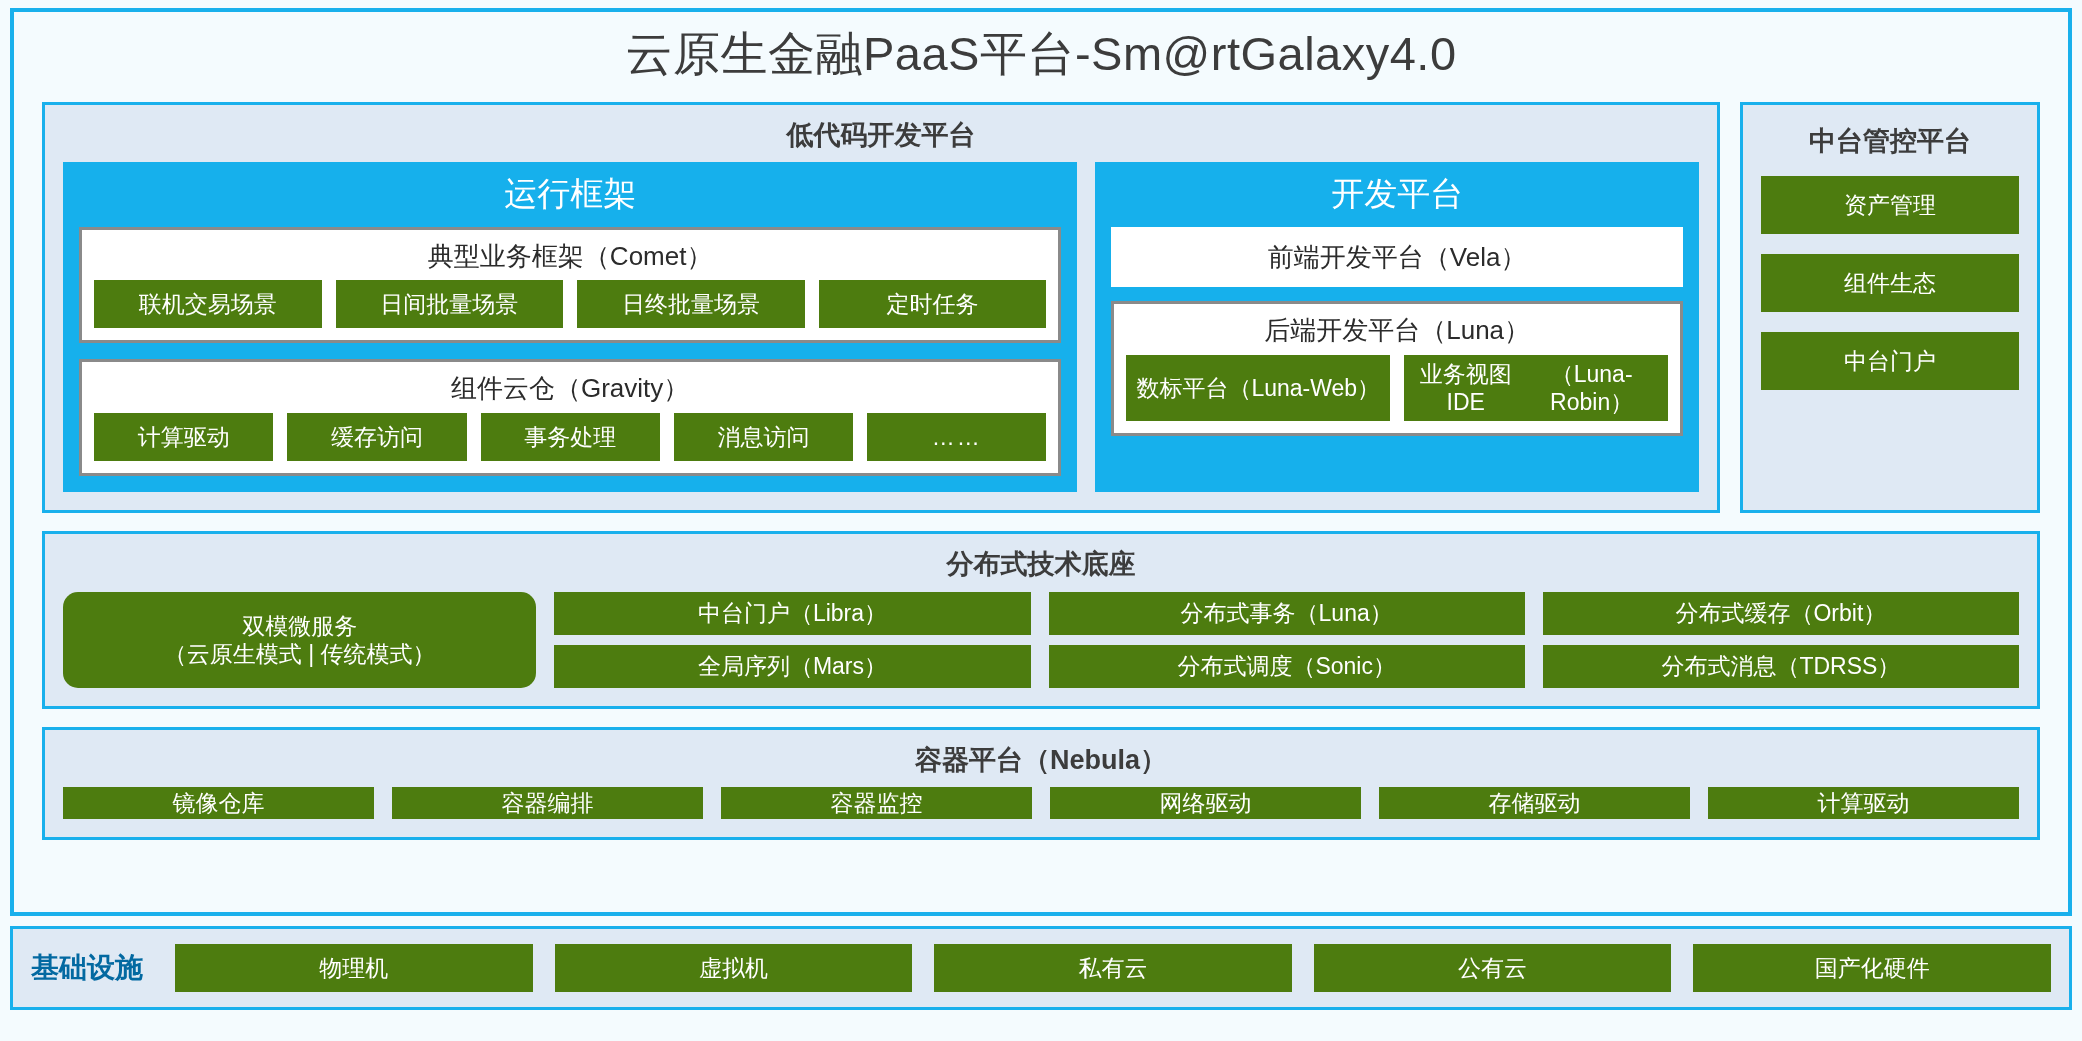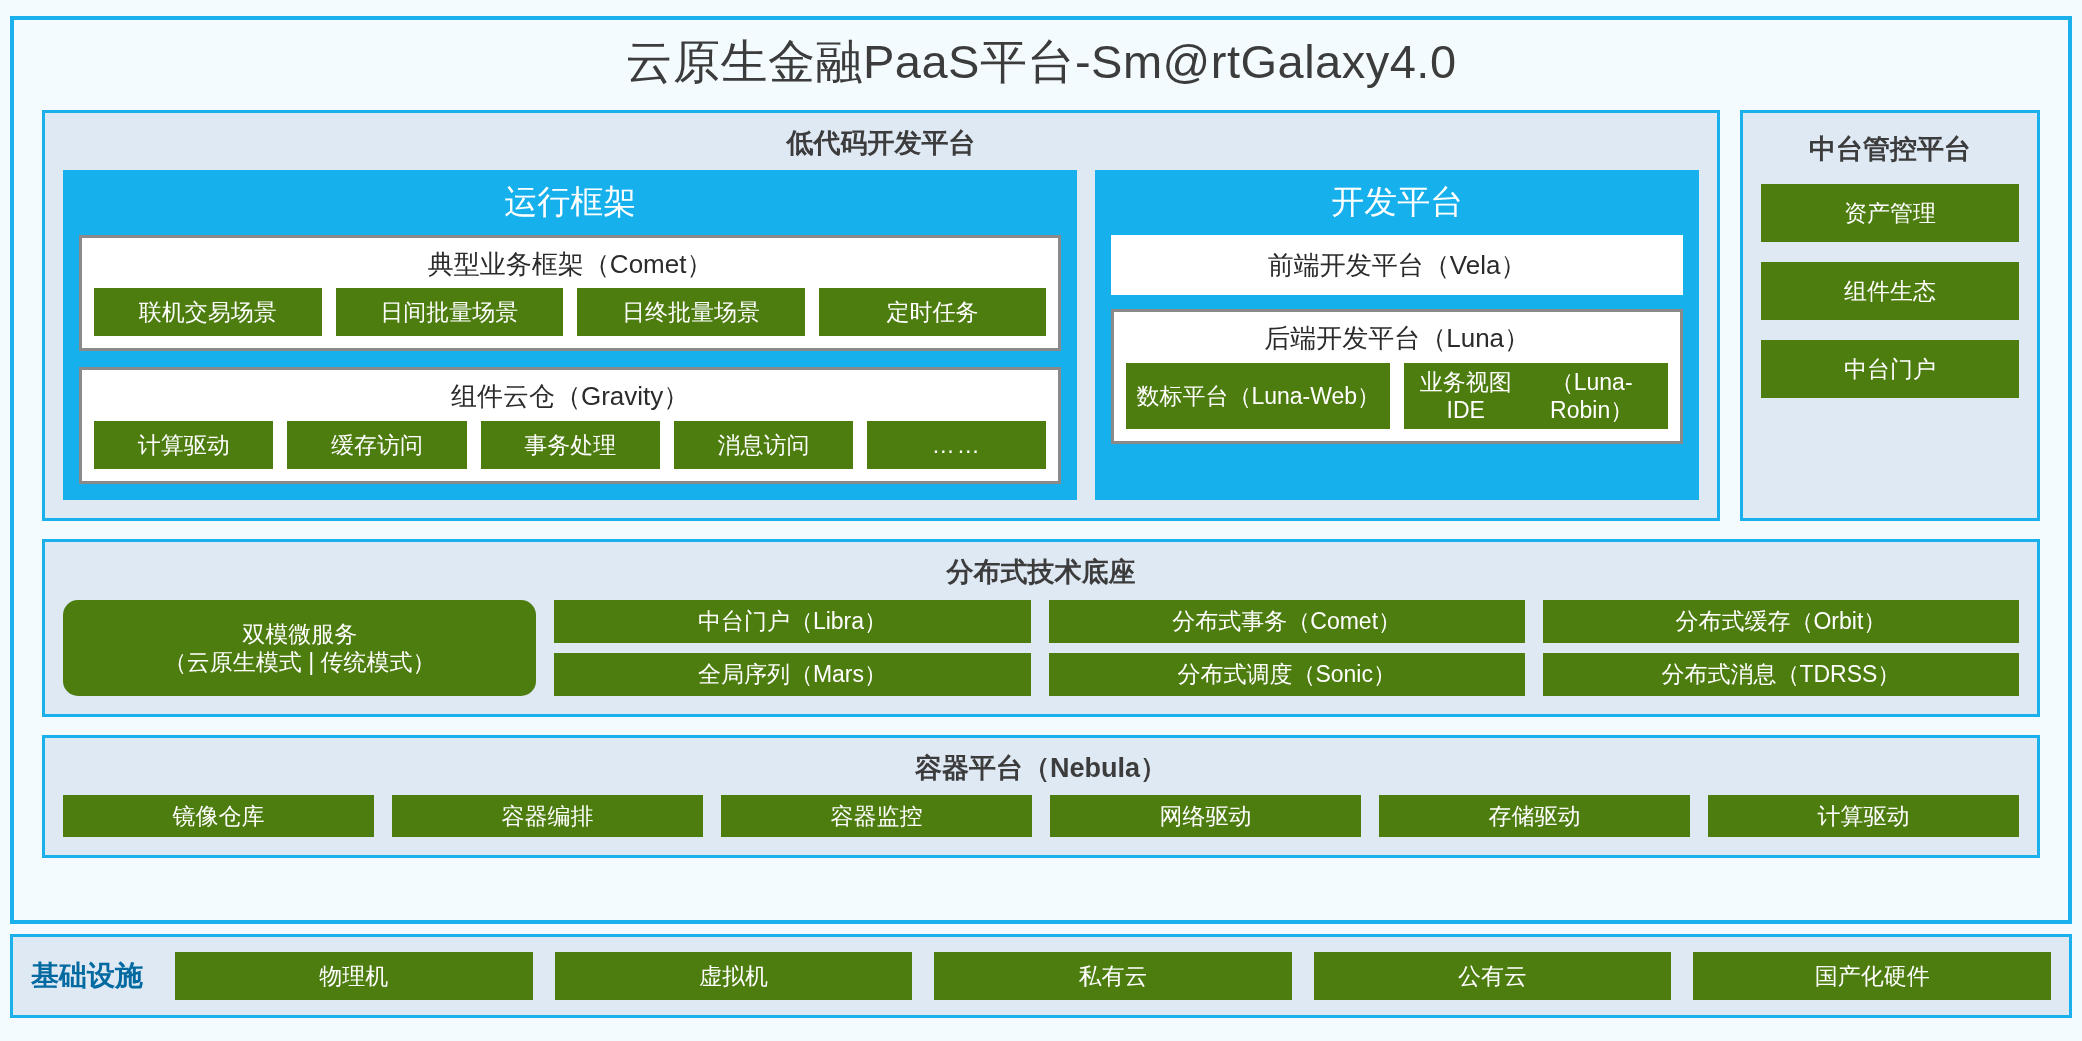--- a/index.html
+++ b/index.html
@@ -2,21 +2,21 @@
 <html><head>
 <meta charset="utf-8">
 <style>
   * { box-sizing: border-box; margin: 0; padding: 0; }
   html, body {
     width: 2082px; height: 1041px;
     background: #f4fbfe;
     font-family: "Liberation Sans", "DejaVu Sans", sans-serif;
     overflow: hidden;
   }
-  .page { width: 2082px; height: 1041px; padding: 16px 10px 6px 10px; display: flex; flex-direction: column; }
+  .page { width: 2082px; height: 1041px; padding: 8px 10px 6px 10px; display: flex; flex-direction: column; }
 
   
   .main-frame {
     border: 4px solid #19b0ec;
     background: #f4fbfe;
     flex: 0 0 auto;
     height: 908px;
     padding: 0 28px 22px 28px;
     display: flex; flex-direction: column;
   }
@@ -119,21 +119,21 @@
   .dist { margin-top: 18px; }
   .dist-body { display: flex; gap: 18px; align-items: stretch; }
   .dist-col-wide { flex: 0 0 24.2%; }
   .dist-col-wide > .blk { height: 100%; min-height: 96px; flex-direction: column; border-radius: 15px; }
   .dist-col { flex: 1 1 0; display: flex; flex-direction: column; gap: 10px; }
   .dist-col > .blk { height: 43px; }
 
   
   .container-layer { margin-top: 18px; }
   .container-chips { display: flex; gap: 18px; }
-  .container-chips > .blk { flex: 1 1 0; height: 42px; }
+  .container-chips > .blk { flex: 1 1 0; height: 32px; }
 
   
   .infra {
     border: 3px solid #19b0ec;
     background: #dfe9f4;
     height: 84px;
     margin-top: 10px;
     display: flex; align-items: center;
     padding: 0 18px;
     gap: 20px;
@@ -229,21 +229,21 @@
           <div class="blk">
               <div>双模微服务</div>
               <div>（云原生模式 | 传统模式）</div>
             </div>
         </div>
         <div class="dist-col">
           <div class="blk">中台门户（Libra）</div>
           <div class="blk">全局序列（Mars）</div>
         </div>
         <div class="dist-col">
-          <div class="blk">分布式事务（Comet）</div>
+          <div class="blk">分布式事务（Luna）</div>
           <div class="blk">分布式调度（Sonic）</div>
         </div>
         <div class="dist-col">
           <div class="blk">分布式缓存（Orbit）</div>
           <div class="blk">分布式消息（TDRSS）</div>
         </div>
       </div>
     </div>
 
     <div class="panel container-layer">

